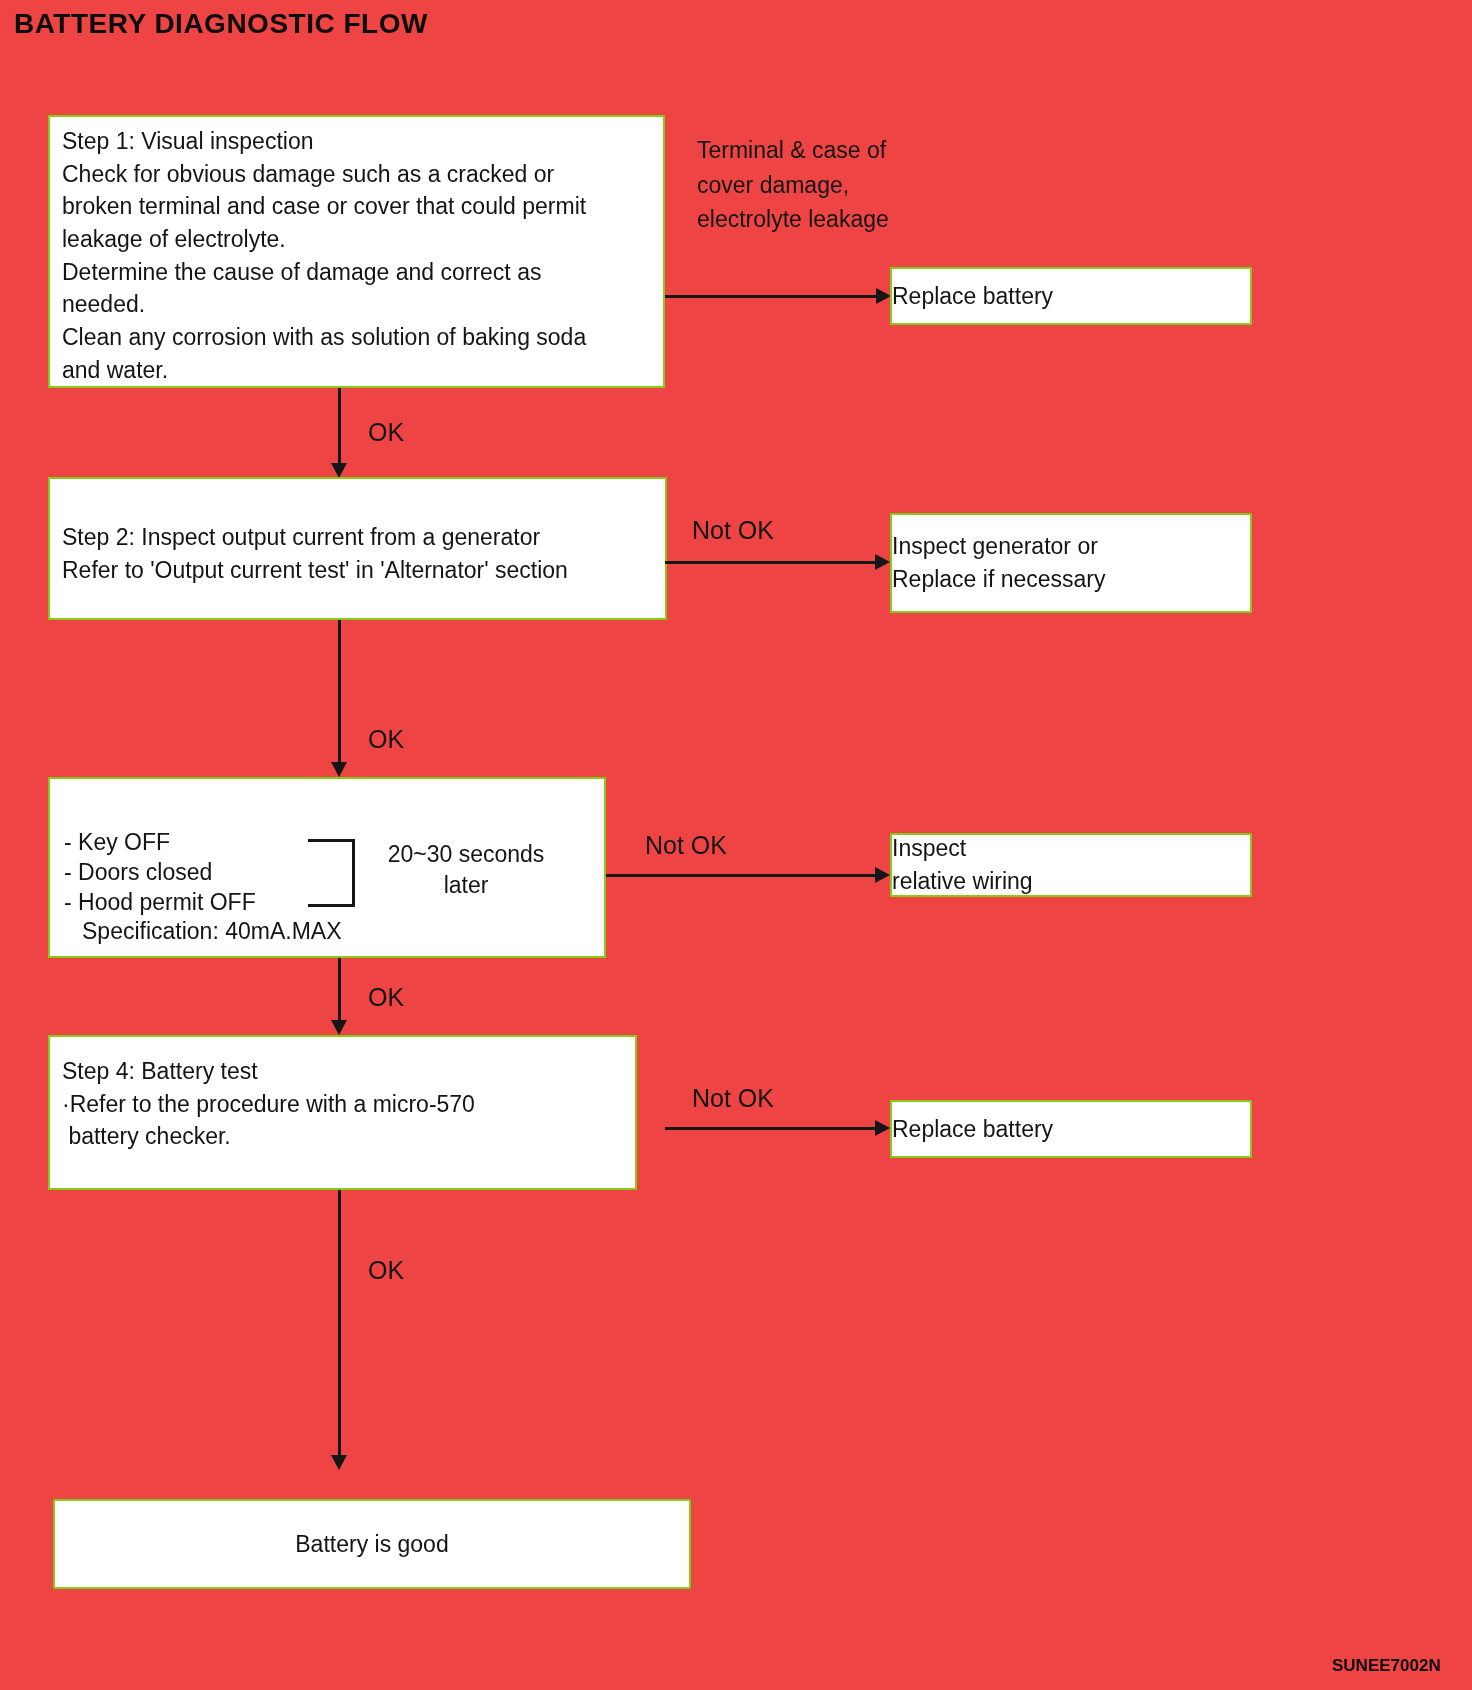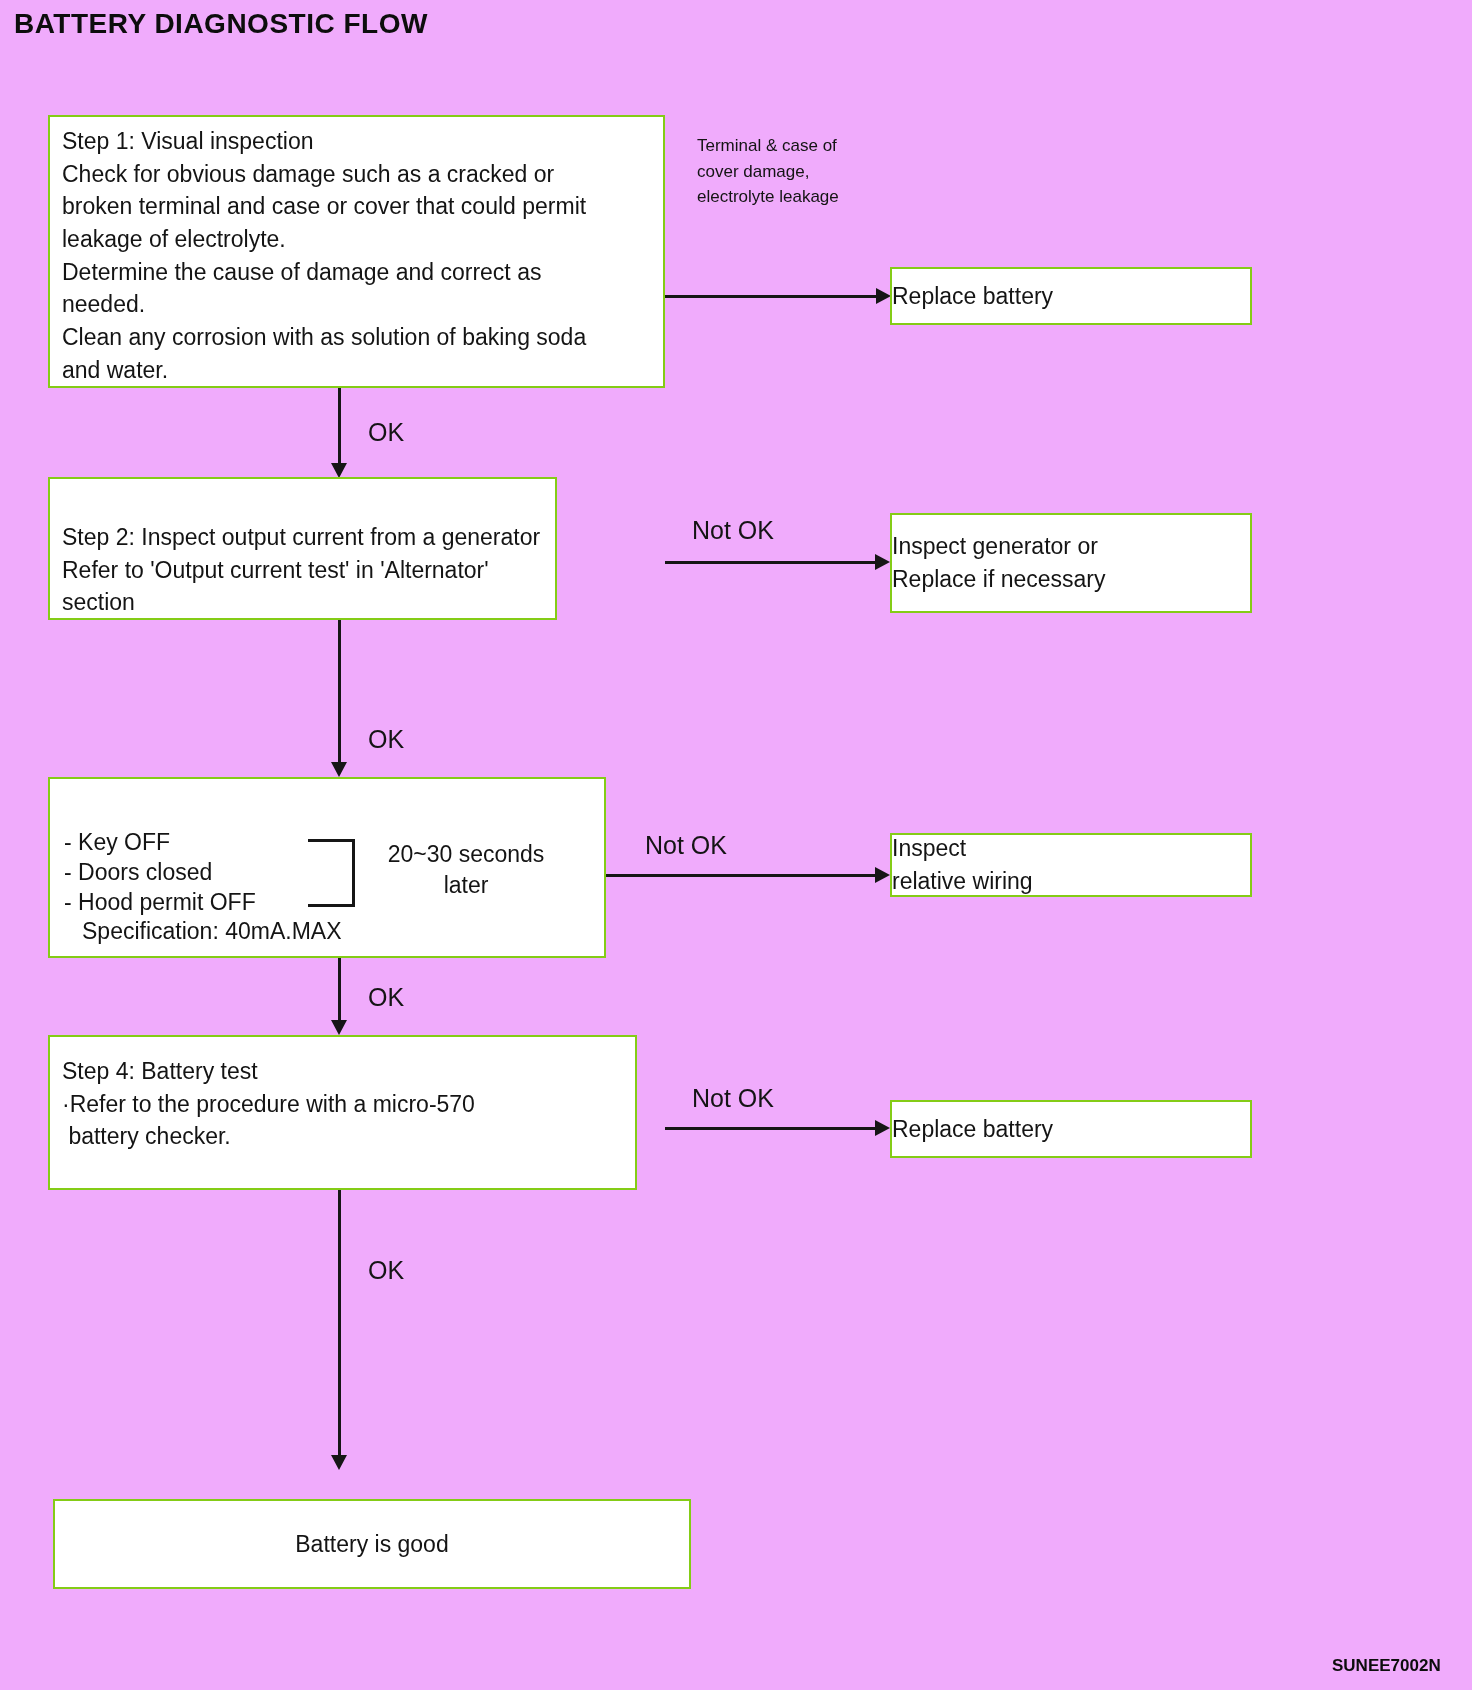--- a/index.html
+++ b/index.html
@@ -1,19 +1,19 @@
 <!DOCTYPE html>
 <html><head>
 <meta charset="utf-8">
 <style>
   html,body{margin:0;padding:0;background:#fff;}
   #page{
     position:relative;
     width:1472px;height:1690px;
-    background:#f0abfc;
+    background:#ef4444;
     font-family:"Liberation Sans", sans-serif;
     color:#141414;
     overflow:hidden;
   }
   .abs{position:absolute;}
   #title{
     left:14px;top:8px;
     font-size:28px;font-weight:bold;letter-spacing:0.5px;
     color:#0d0d0d;
   }
@@ -21,32 +21,32 @@
     position:absolute;
     border:2px solid #84cc16;
     background:#fff;
     box-sizing:border-box;
     font-size:23px;
     line-height:1.42;
     color:#141414;
   }
   .multiline{white-space:pre-wrap;}
   #step1-box{left:48px;top:115px;width:617px;height:273px;padding:8px 12px;}
-  #step2-box{left:48px;top:477px;width:509px;height:143px;padding:42px 12px 0 12px;}
+  #step2-box{left:48px;top:477px;width:619px;height:143px;padding:42px 12px 0 12px;}
   #step3-box{left:48px;top:777px;width:558px;height:181px;}
   #step4-box{left:48px;top:1035px;width:589px;height:155px;padding:18px 12px 0 12px;}
   #final-box{left:53px;top:1470px;width:638px;height:90px;display:flex;align-items:center;justify-content:center;margin-top:29px;}
   .rbox{left:890px;width:362px;display:flex;align-items:center;}
   #replace1-box{top:267px;height:58px;}
   #generator-box{top:513px;height:100px;}
   #wiring-box{top:833px;height:64px;}
   #replace2-box{top:1100px;height:58px;}
   .note{
     position:absolute;
-    font-size:17px;line-height:1.5;color:#141414;white-space:pre-wrap;
+    font-size:23px;line-height:1.5;color:#141414;white-space:pre-wrap;
   }
   #branch-note{left:697px;top:133px;}
   .lbl{
     position:absolute;font-size:25px;color:#141414;
   }
   
   .hline{position:absolute;height:3px;background:#161616;}
   .vline{position:absolute;width:3px;background:#161616;}
   .head-right{position:absolute;width:0;height:0;
     border-top:8px solid transparent;border-bottom:8px solid transparent;

